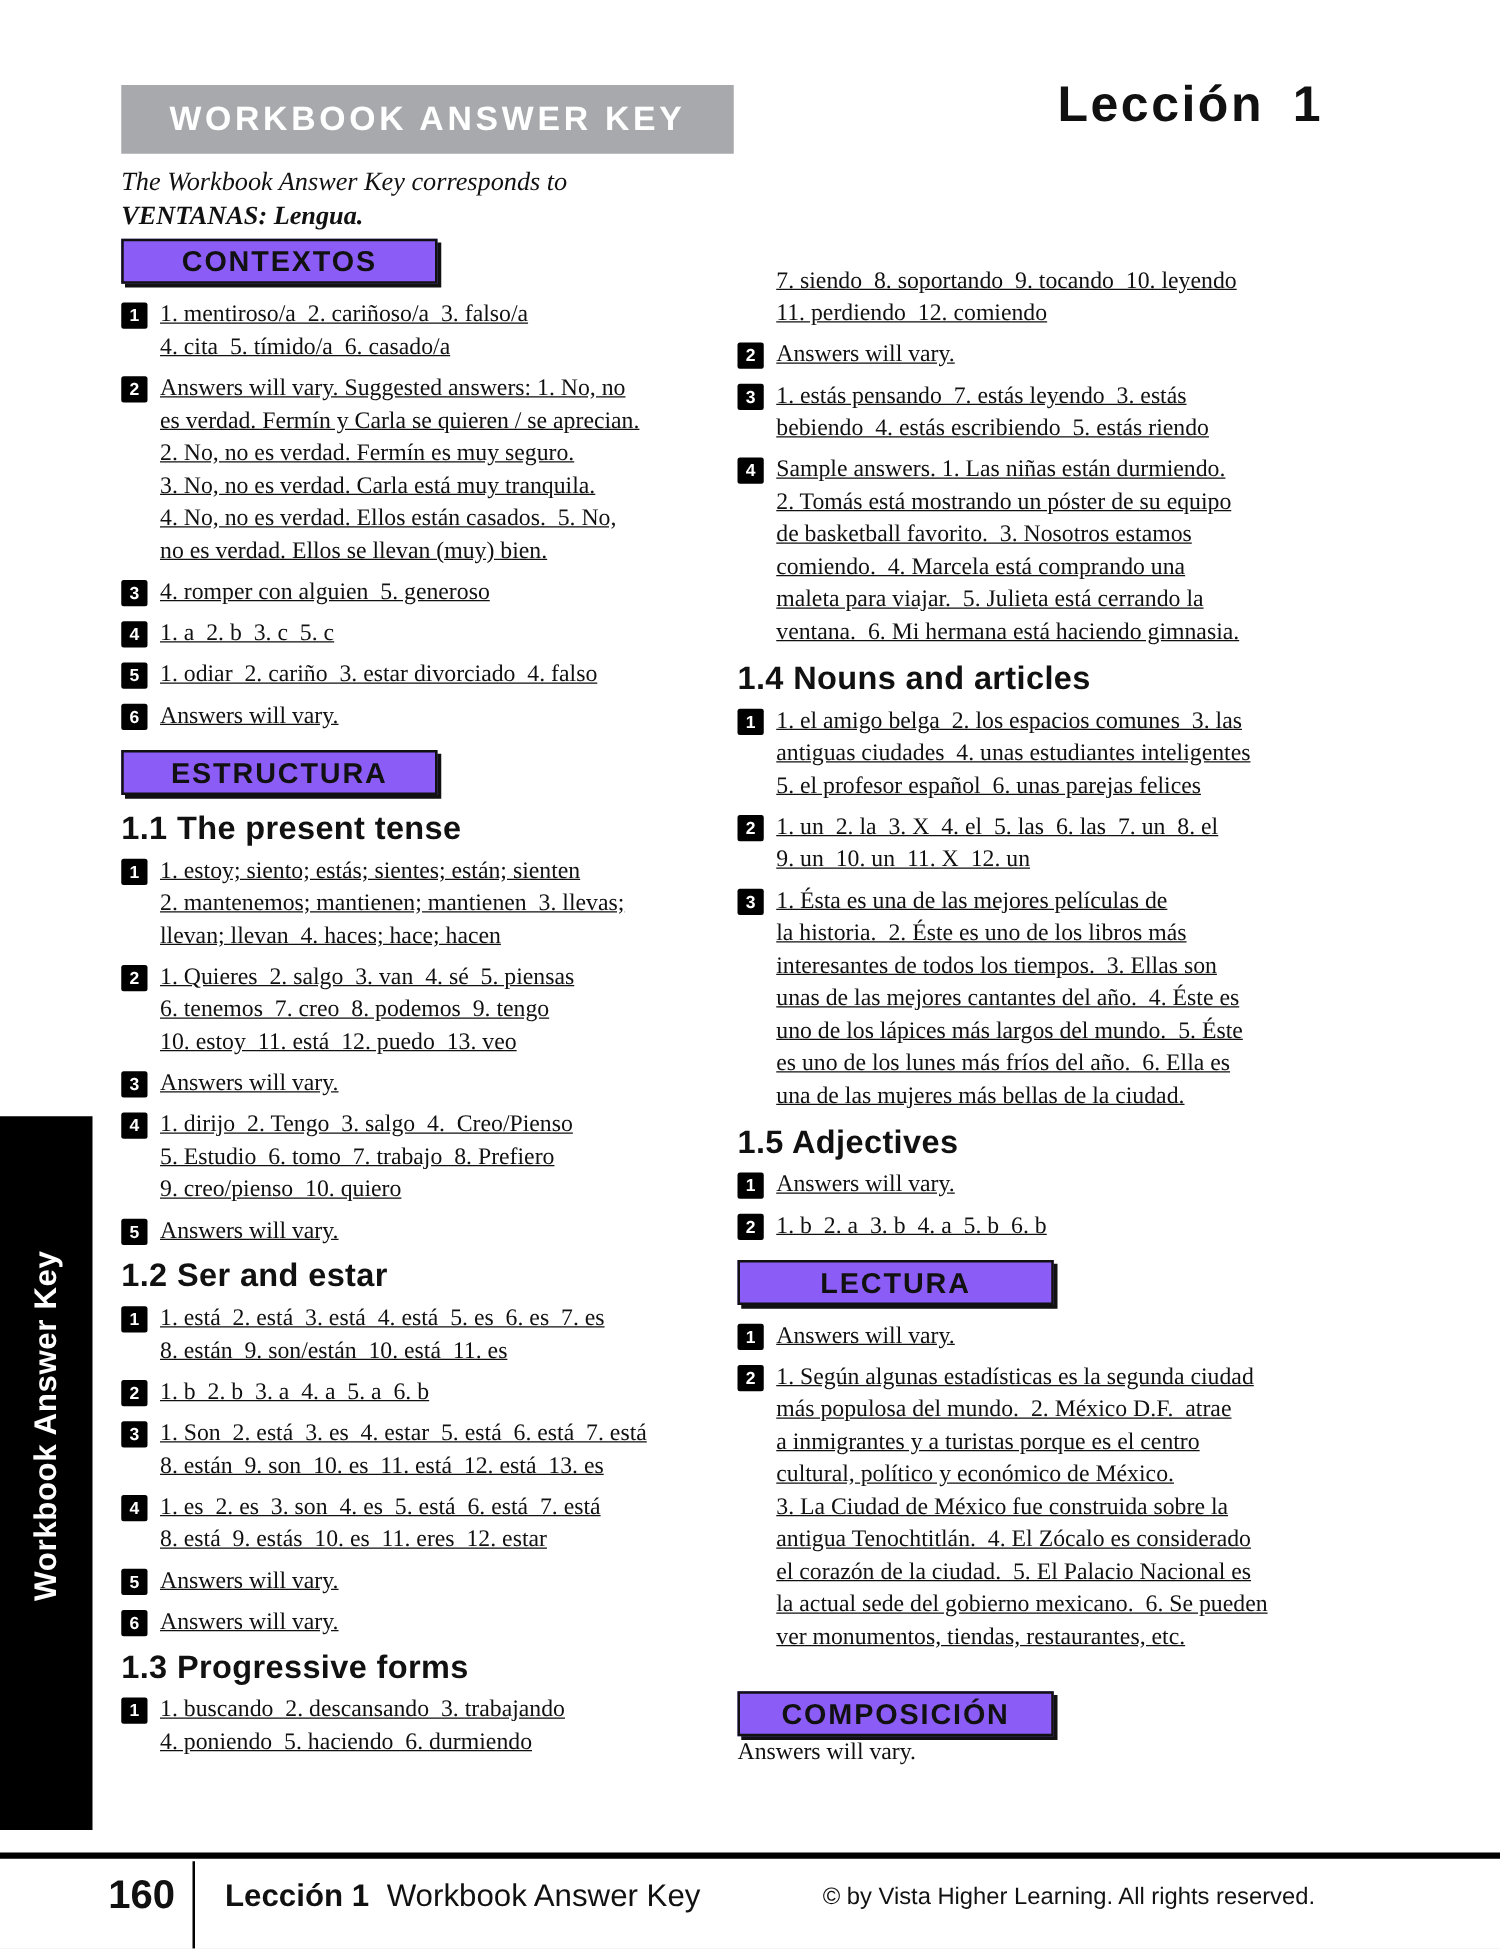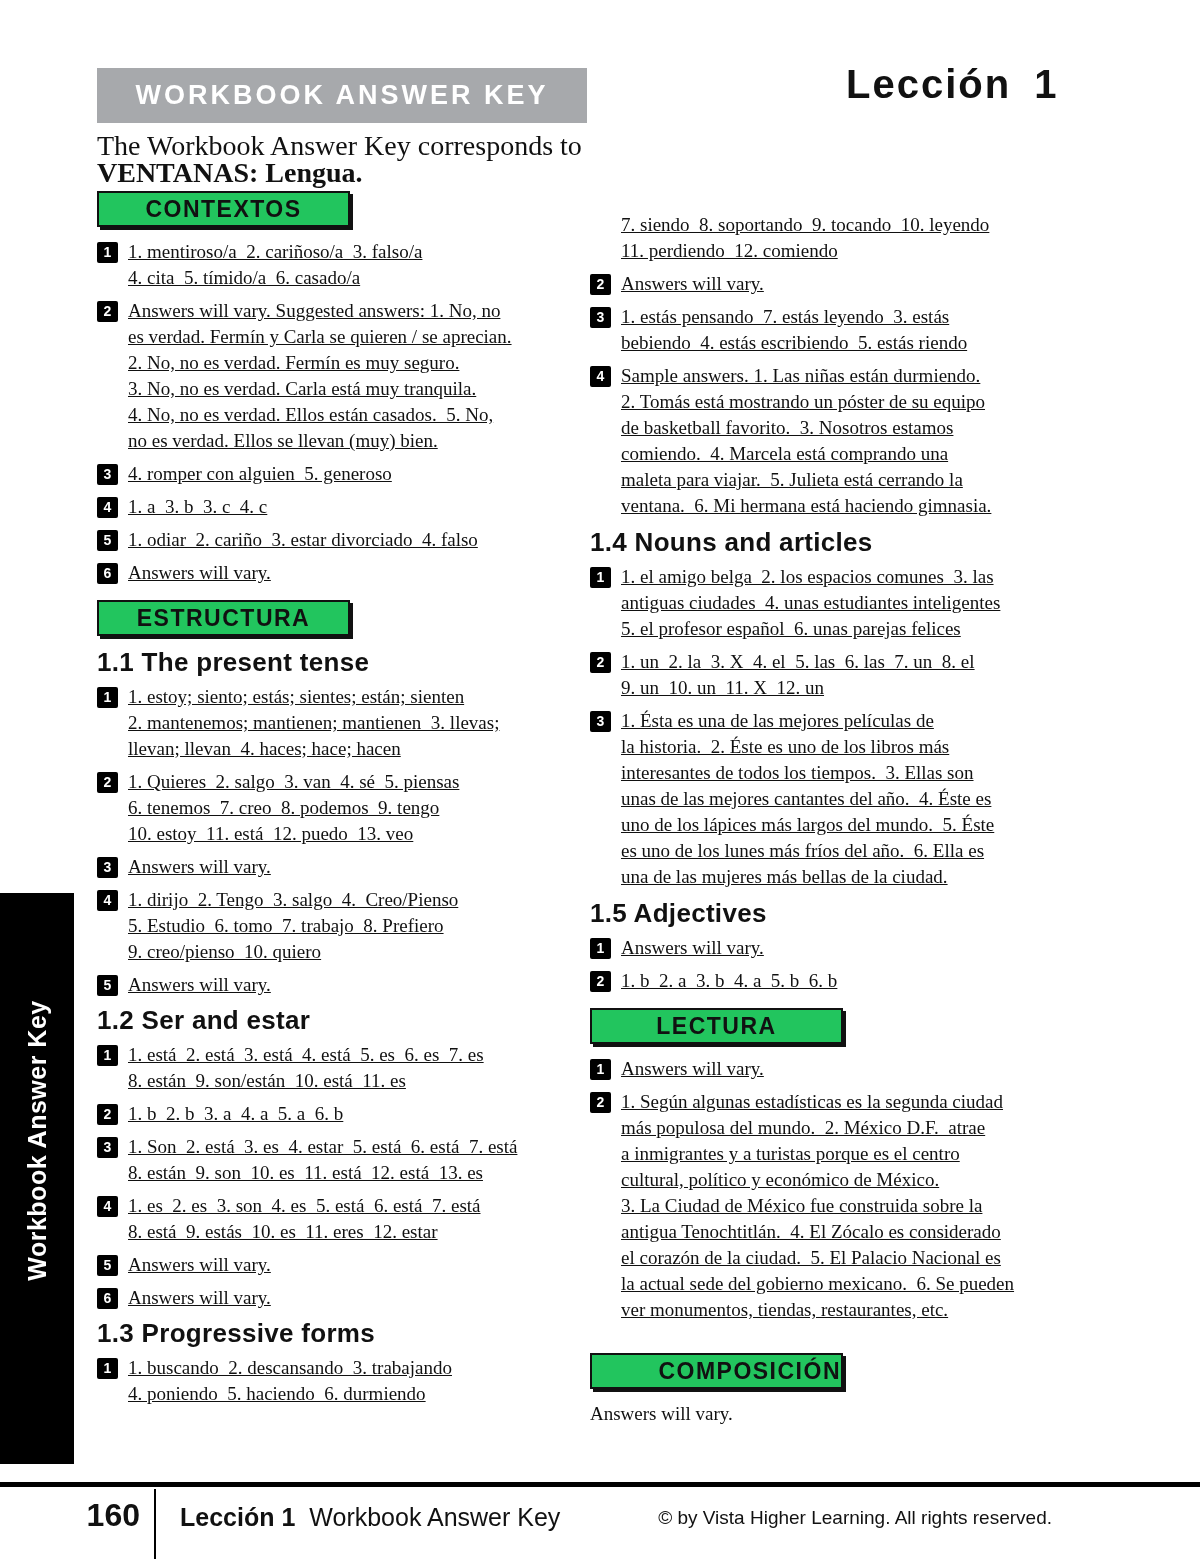--- a/index.html
+++ b/index.html
@@ -19,29 +19,29 @@
     white-space:nowrap;
   }
   .lesson-title{
     position:absolute;left:846px;top:62px;
     font-family:"Liberation Sans","DejaVu Sans",sans-serif;
     font-weight:bold;font-size:40px;letter-spacing:2px;word-spacing:10px;
     color:#111;white-space:nowrap;
   }
   .intro{
     position:absolute;left:97px;top:132px;width:500px;
-    font-size:28px;line-height:27px;
+    font-style:italic;font-size:21px;line-height:27px;
   }
   .intro .l2{font-weight:bold;}
   
   .col{position:absolute;}
   #col-left{left:97px;top:191px;width:478px;}
   #col-right{left:590px;top:212px;width:497px;}
   .section-box{
-    width:249px;height:32px;border:2px solid #111;background:#22c55e;
+    width:249px;height:32px;border:2px solid #111;background:#8b5cf6;
     box-shadow:3px 3px 0 #111;
     display:flex;align-items:center;justify-content:center;
   }
   .section-box span{
     font-family:"Liberation Sans","DejaVu Sans",sans-serif;
     font-weight:bold;font-size:23px;letter-spacing:1.5px;white-space:nowrap;
   }
   .sub-heading{
     margin:0;font-family:"Liberation Sans","DejaVu Sans",sans-serif;
     font-weight:bold;font-size:26px;line-height:30px;letter-spacing:0.3px;
@@ -56,21 +56,21 @@
     font-weight:bold;font-size:14px;line-height:21px;text-align:center;
   }
   .badge.placeholder{background:transparent;color:transparent;}
   .lines{flex:1 1 auto;text-decoration:underline;}
   .line{font-size:19px;line-height:26px;white-space:pre;}
   
   .mb7{margin-bottom:7px;}
   .box-contextos{margin-bottom:12px;}
   .box-estructura{margin-top:14px;margin-bottom:11px;}
   .box-lectura{margin-top:14px;margin-bottom:12px;}
-  .box-composicion{margin-top:30px;margin-bottom:12px;justify-content:flex-end;}
+  .box-composicion{margin-top:30px;margin-bottom:0;}
   .head-mt4{margin-top:4px;margin-bottom:7px;}
   .head-mt8{margin-top:8px;margin-bottom:7px;}
   
   .side-tab{
     position:absolute;left:0;top:893px;width:74px;height:571px;background:#000;
     display:flex;align-items:center;justify-content:center;overflow:hidden;
   }
   .side-tab span{
     font-family:"Liberation Sans","DejaVu Sans",sans-serif;
     font-weight:bold;font-size:25px;color:#fff;white-space:nowrap;
@@ -136,21 +136,21 @@
       </div>
       <div class="entry mb7">
         <span class="badge">3</span>
         <div class="lines">
           <div class="line">4. romper con alguien  5. generoso</div>
         </div>
       </div>
       <div class="entry mb7">
         <span class="badge">4</span>
         <div class="lines">
-          <div class="line">1. a  3. b  3. c  4. c</div>
+          <div class="line">1. a  2. b  3. c  5. c</div>
         </div>
       </div>
       <div class="entry mb7">
         <span class="badge">5</span>
         <div class="lines">
           <div class="line">1. odiar  2. cariño  3. estar divorciado  4. falso</div>
         </div>
       </div>
       <div class="entry mb7">
         <span class="badge">6</span>

